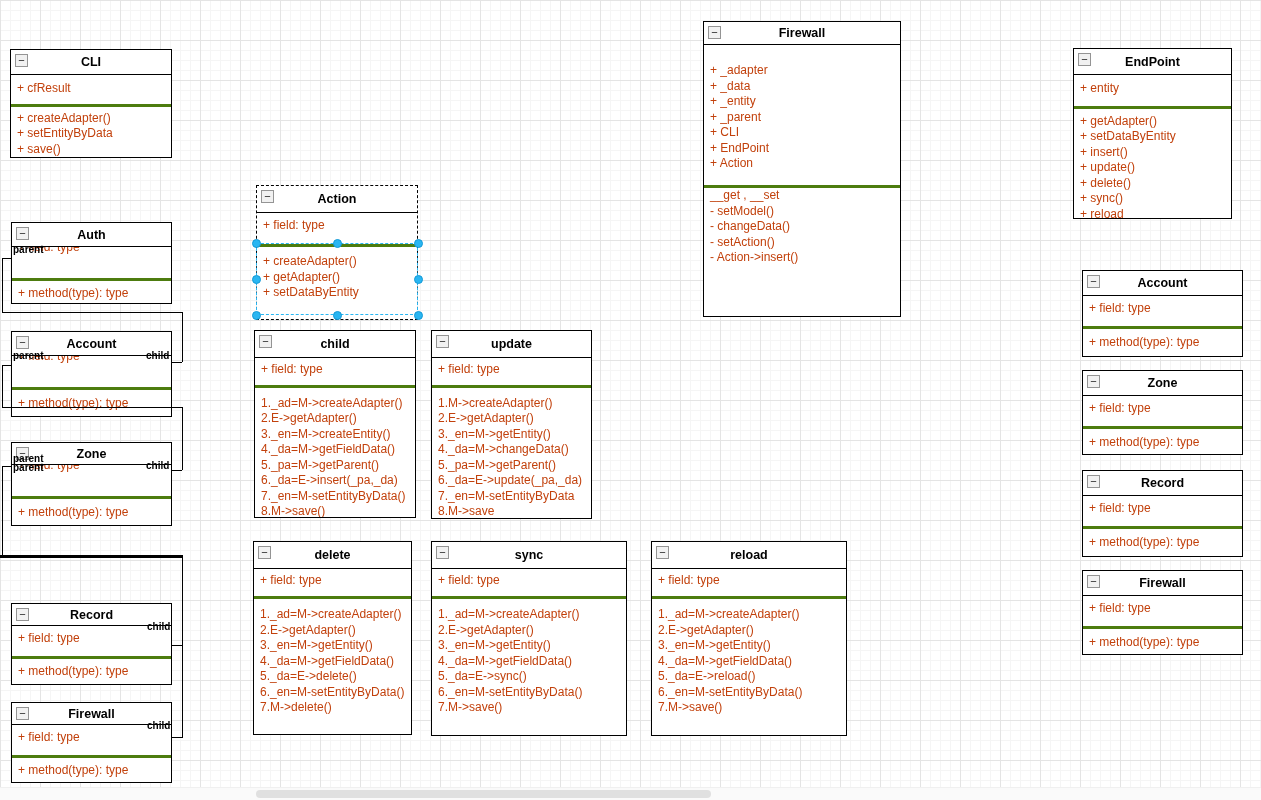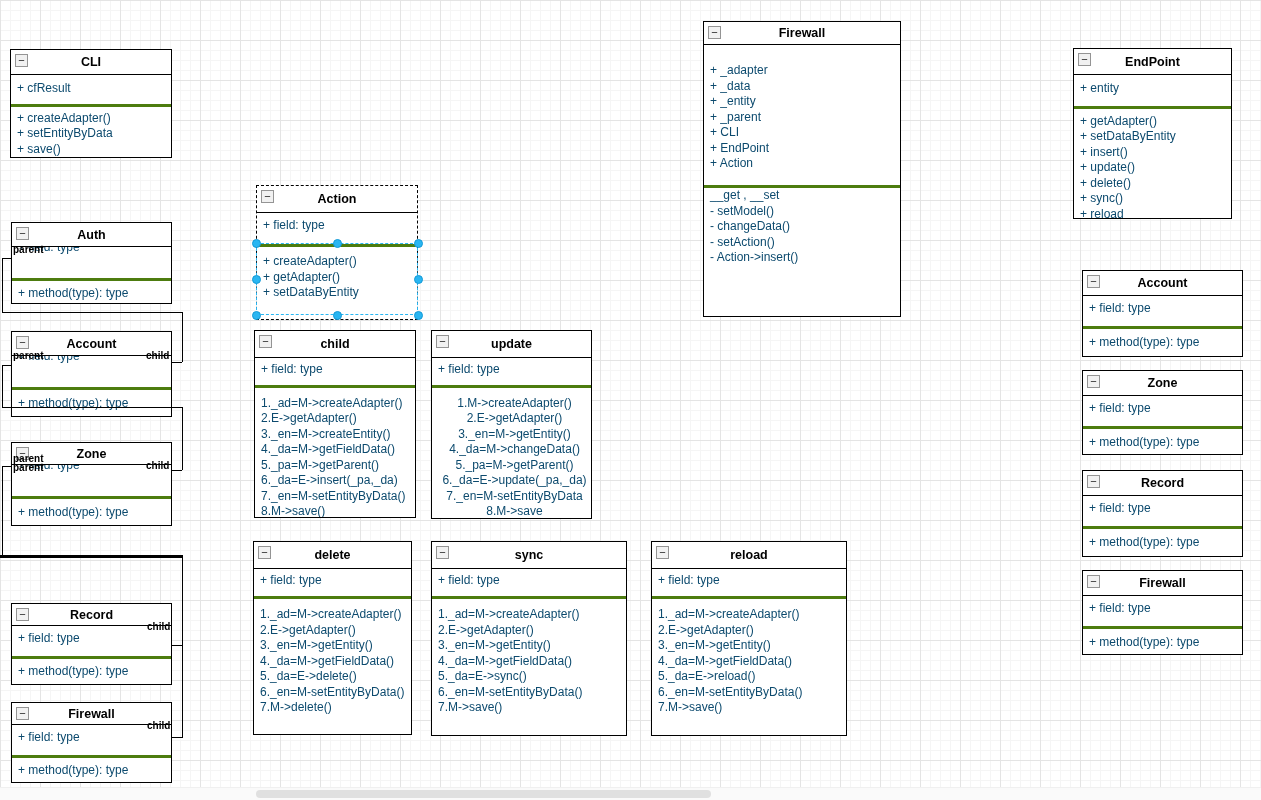--- a/index.html
+++ b/index.html
@@ -30,21 +30,21 @@
     position:relative;
   }
   .collapse-icon{
     position:absolute;left:4px;top:4px;width:13px;height:13px;
     border:1px solid #949494;background:#f1f1f1;box-sizing:border-box;
     font-size:11px;line-height:10px;text-align:center;color:#222;
     font-weight:normal;z-index:3;
   }
   .uml-section{
     box-sizing:border-box;overflow:hidden;
-    padding-left:6px;font-size:12px;color:#0c4a6e;
+    padding-left:6px;font-size:12px;color:#c2410c;
   }
   .uml-section + .uml-section{border-top:3px solid #4d7c0f;}
   .uml-section.grow{flex:1 1 auto;}
   .uml-line{line-height:15.5px;white-space:nowrap;}
   .uml-section.overlap{padding-top:0;}
   .uml-section.overlap .uml-line:first-child{margin-top:-7px;}
   .edge-line{position:absolute;background:#000;}
   .edge-label{
     position:absolute;font-size:10px;font-weight:bold;line-height:10px;
     color:#000;white-space:nowrap;z-index:4;
@@ -162,21 +162,21 @@
         <div class="uml-line">7._en=M-setEntityByData()</div>
         <div class="uml-line">8.M-&gt;save()</div>
       </div>
     </div>
     <div class="uml-box" style="left: 431px; top: 330px; width: 161px; height: 189px;">
       <div class="collapse-icon">−</div>
       <div class="uml-title" style="height: 27px;">update</div>
       <div class="uml-section" style="height: 27px; padding-top: 4px;">
         <div class="uml-line">+ field: type</div>
       </div>
-      <div class="uml-section grow" style="padding-top: 8px; text-align: center;">
+      <div class="uml-section grow" style="padding-top: 8px;">
         <div class="uml-line">1.M-&gt;createAdapter()</div>
         <div class="uml-line">2.E-&gt;getAdapter()</div>
         <div class="uml-line">3._en=M-&gt;getEntity()</div>
         <div class="uml-line">4._da=M-&gt;changeData()</div>
         <div class="uml-line">5._pa=M-&gt;getParent()</div>
         <div class="uml-line">6._da=E-&gt;update(_pa,_da)</div>
         <div class="uml-line">7._en=M-setEntityByData</div>
         <div class="uml-line">8.M-&gt;save</div>
       </div>
     </div>

